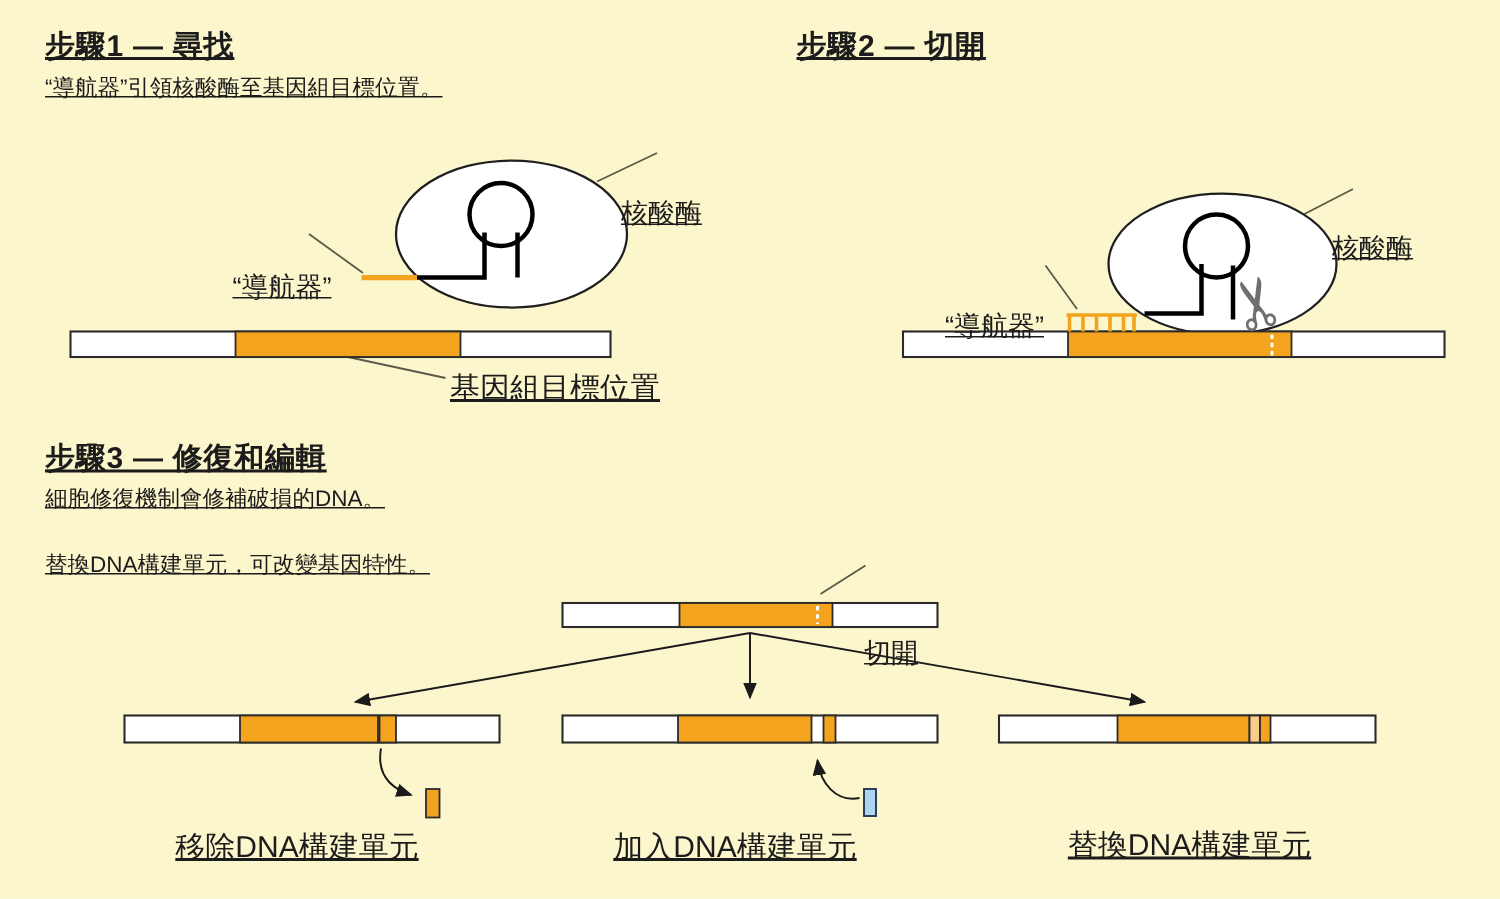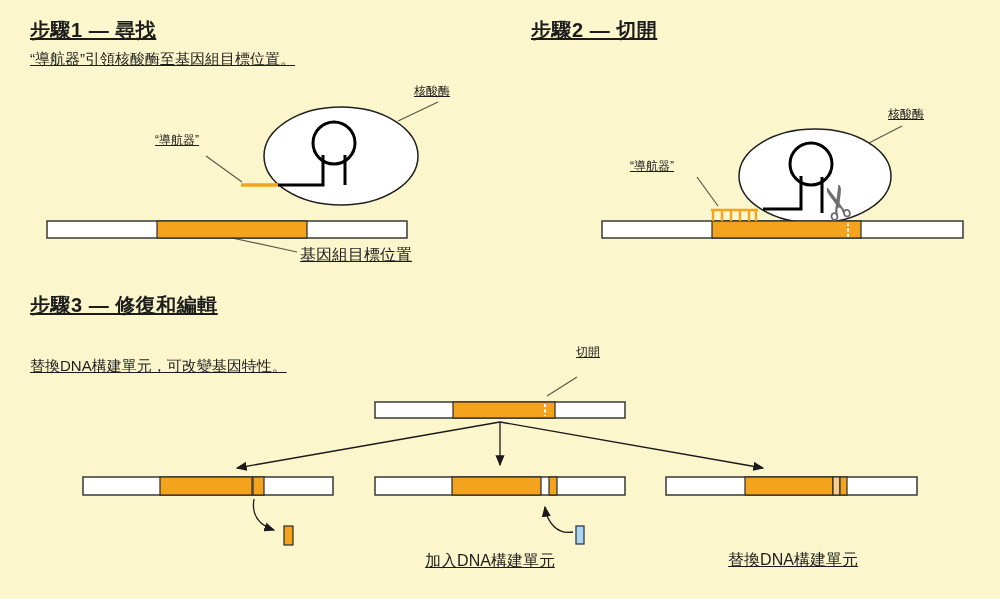--- a/index.html
+++ b/index.html
@@ -7,22 +7,22 @@
     position:relative;
     width:1000px;height:599px;
     background:#FBF6CB;
     font-family:"Liberation Sans", sans-serif;
     color:#1c1c1c;
     overflow:hidden;
   }
   .abs{position:absolute;white-space:nowrap;text-decoration:underline;}
   .title{font-size:20px;font-weight:bold;letter-spacing:.5px;}
   .desc{font-size:15px;line-height:22px;}
-  .lbl{font-size:12px;}
-  .lbl-lg{font-size:16px;}
+  .lbl{font-size:18px;margin-top:47px;}
+  .lbl-lg{font-size:20px;}
   .center{transform:translateX(-50%);}
   svg{position:absolute;left:0;top:0;}
   .scissors{
     position:absolute;left:812px;top:176px;
     width:52px;height:52px;
     font-size:46px;line-height:52px;text-align:center;
     color:#6f6f6f;
     transform:rotate(-105deg);
     transform-origin:50% 50%;
   }
@@ -103,19 +103,21 @@
   <div class="abs desc" style="left:30px;top:48px;">“導航器”引領核酸酶至基因組目標位置。</div>
   <div class="abs lbl" style="left:414px;top:83px;">核酸酶</div>
   <div class="abs lbl" style="left:155px;top:132px;">“導航器”</div>
   <div class="abs lbl-lg" style="left:300px;top:245px;">基因組目標位置</div>
 
   <div class="abs title" style="left:531px;top:17px;text-align:center;">步驟2 — 切開</div>
   <div class="abs lbl" style="left:888px;top:106px;">核酸酶</div>
   <div class="abs lbl" style="left:630px;top:158px;">“導航器”</div>
 
   <div class="abs title" style="left:30px;top:292px;text-align:right;">步驟3 — 修復和編輯</div>
-  <div class="abs desc" style="left:30px;top:355px;">替換DNA構建單元，可改變基因特性。</div>
-  <div class="abs lbl" style="left:576px;top:344px;">切開</div>
+  <div class="abs desc" style="left:30px;top:322px;">細胞修復機制會修補破損的DNA。</div>
+  <div class="abs desc" style="left:30px;top:366px;">替換DNA構建單元，可改變基因特性。</div>
+  <div class="abs lbl" style="left:576px;top:376px;">切開</div>
 
+  <div class="abs lbl-lg center" style="left:198px;top:551px;">移除DNA構建單元</div>
   <div class="abs lbl-lg center" style="left:490px;top:551px;">加入DNA構建單元</div>
   <div class="abs lbl-lg center" style="left:793px;top:550px;">替換DNA構建單元</div>
 
 </div>
 
 </body></html>

